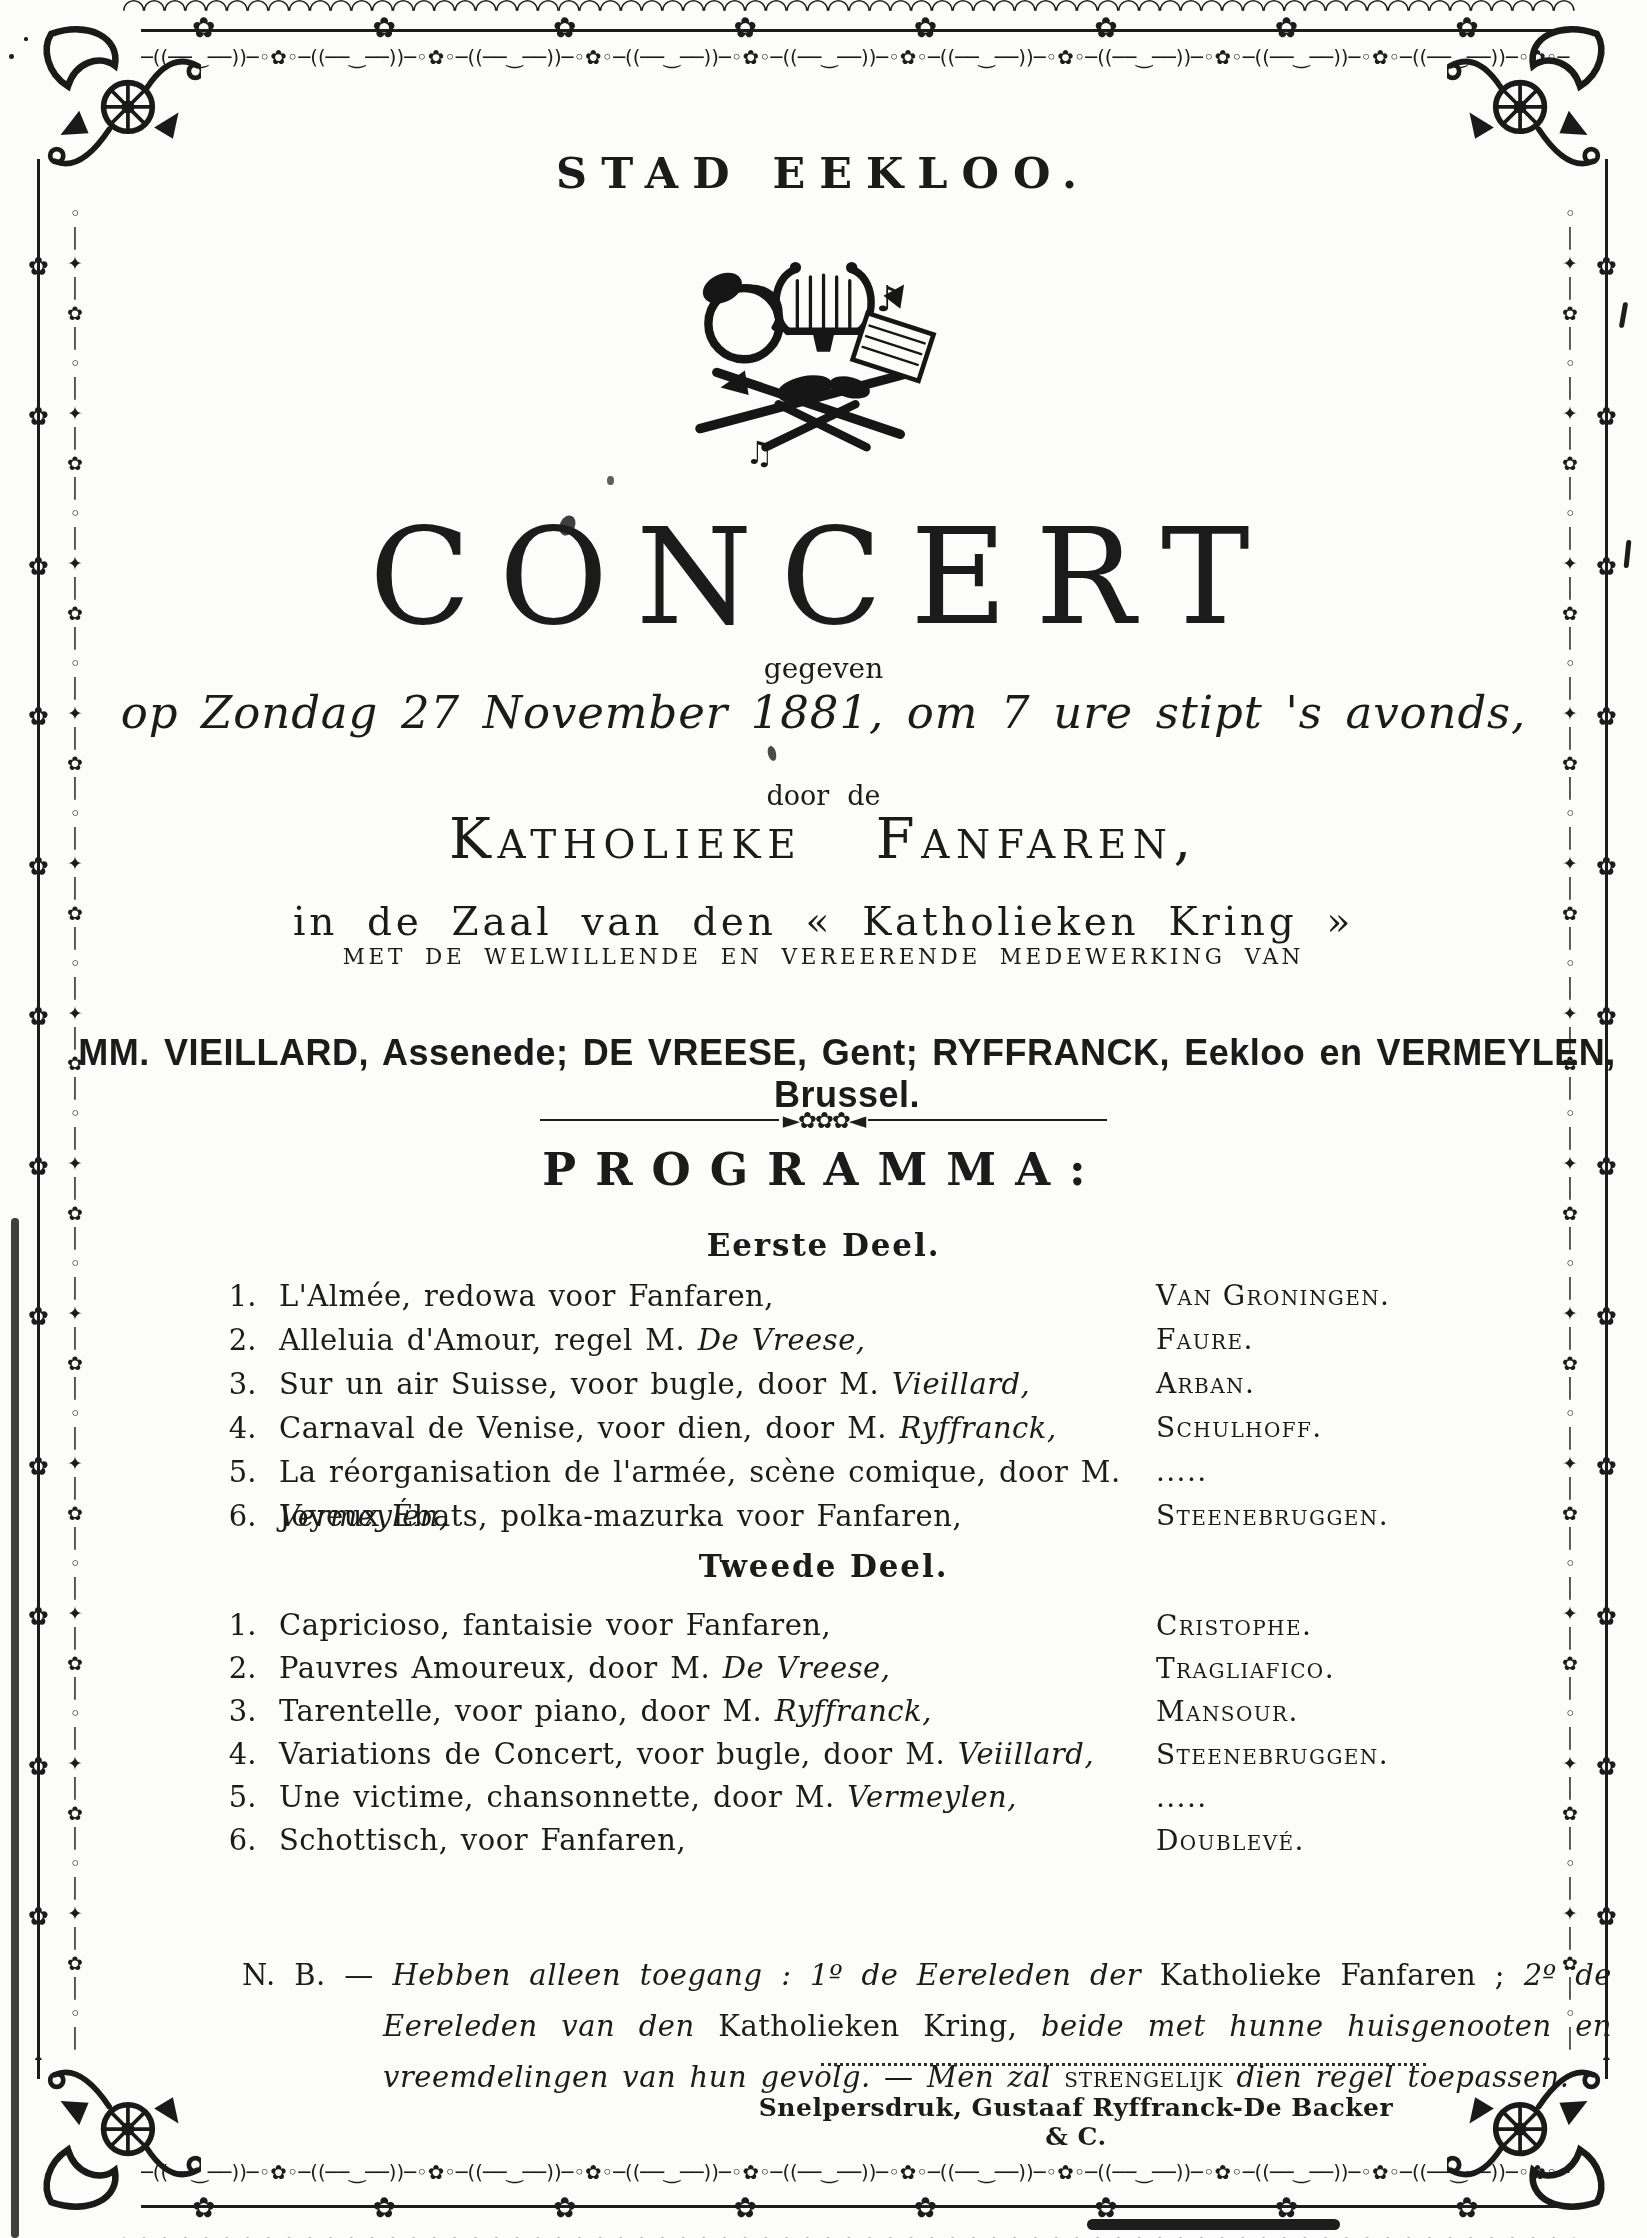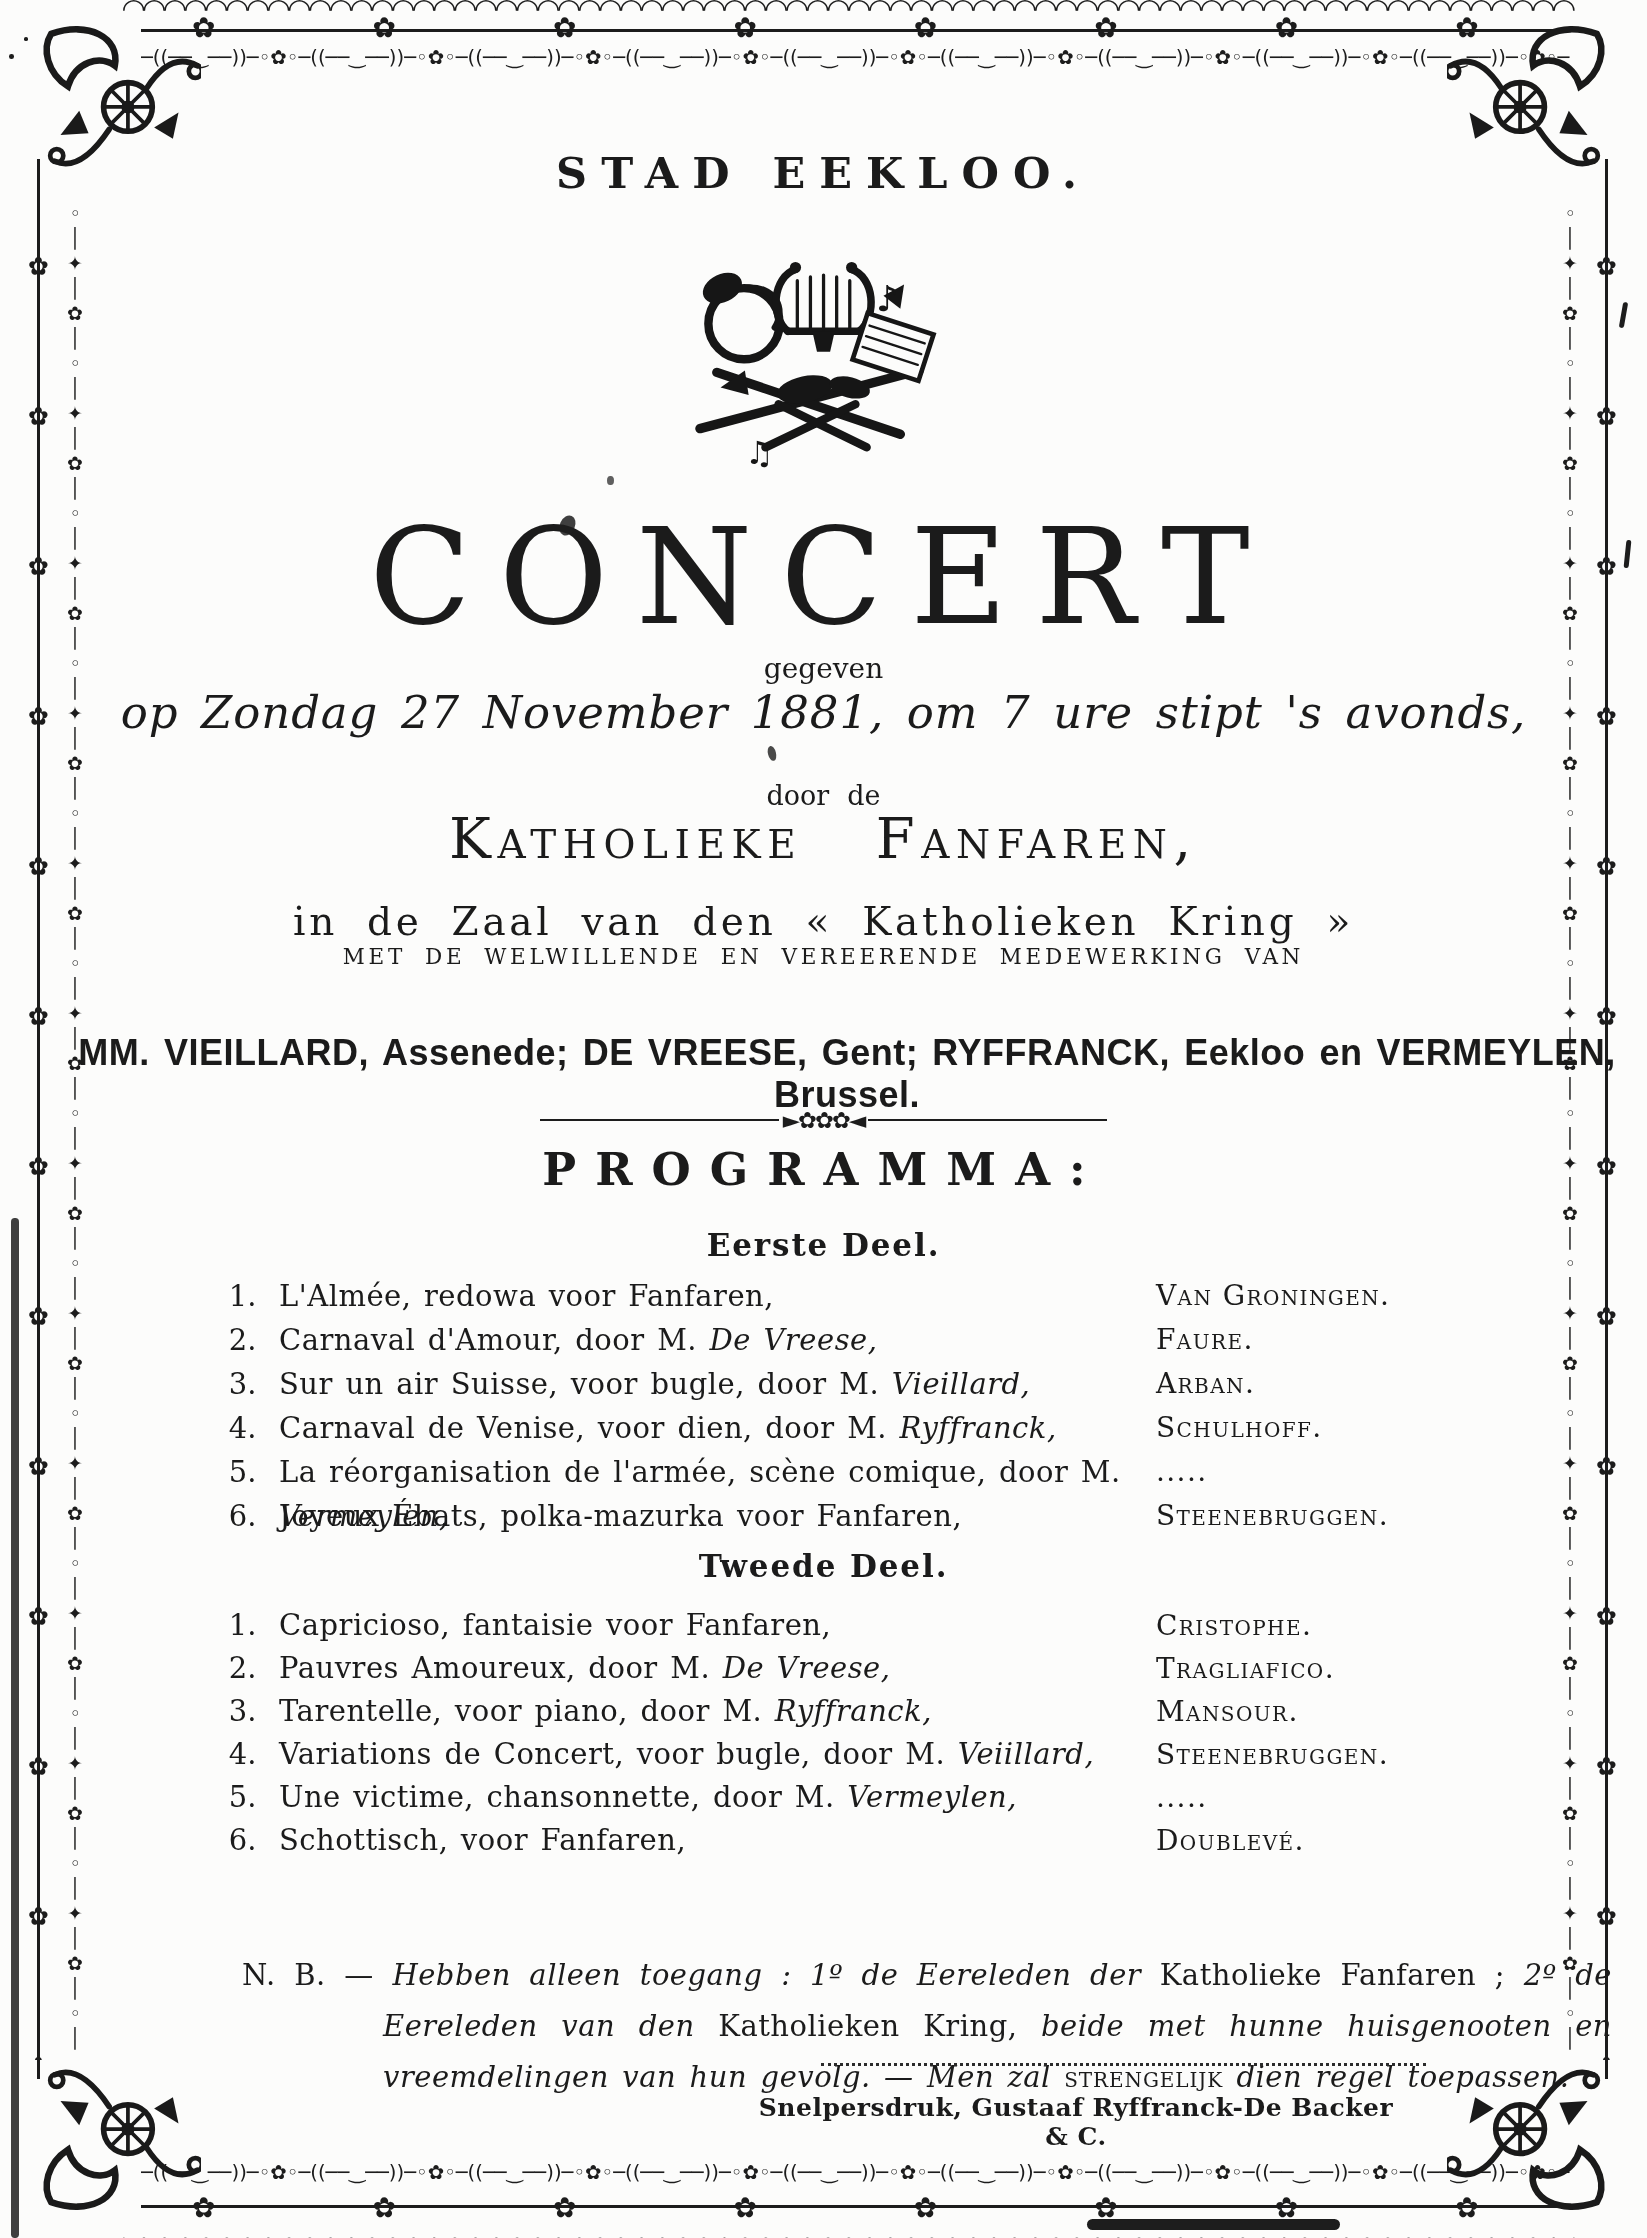--- a/index.html
+++ b/index.html
@@ -404,21 +404,21 @@
   <div class="abs" id="programma">PROGRAMMA:</div>
 
   <div class="plist" id="list1">
     <div class="prow">
       <span class="pnum">1.</span>
       <span class="ptitle"><span>L'Almée, redowa voor Fanfaren,</span><span class="pname"></span></span>
       <span class="pcomp">Van Groningen.</span>
     </div>
     <div class="prow">
       <span class="pnum">2.</span>
-      <span class="ptitle"><span>Carnaval d'Amour, door M. </span><span class="pname">De Vreese,</span></span>
+      <span class="ptitle"><span>Alleluia d'Amour, regel M. </span><span class="pname">De Vreese,</span></span>
       <span class="pcomp">Faure.</span>
     </div>
     <div class="prow">
       <span class="pnum">3.</span>
       <span class="ptitle"><span>Sur un air Suisse, voor bugle, door M. </span><span class="pname">Vieillard,</span></span>
       <span class="pcomp">Arban.</span>
     </div>
     <div class="prow">
       <span class="pnum">4.</span>
       <span class="ptitle"><span>Carnaval de Venise, voor dien, door M. </span><span class="pname">Ryffranck,</span></span>

